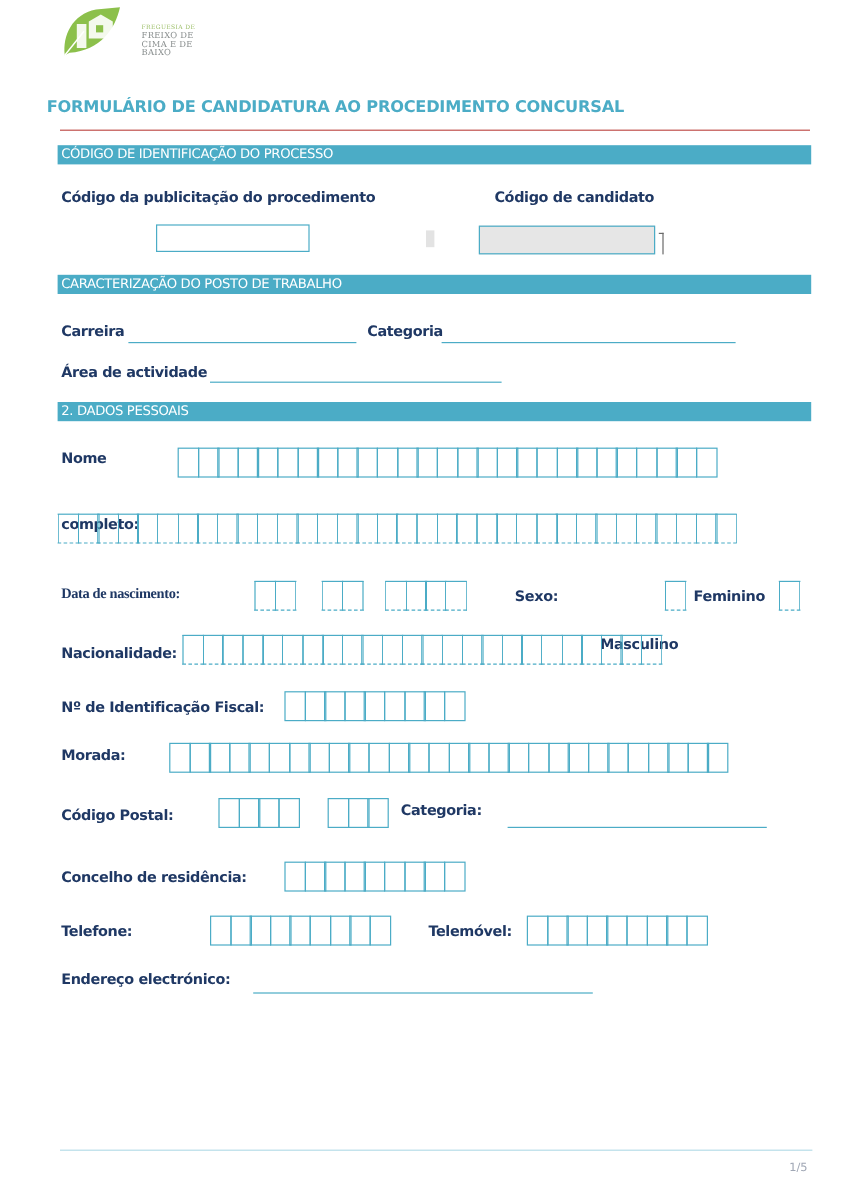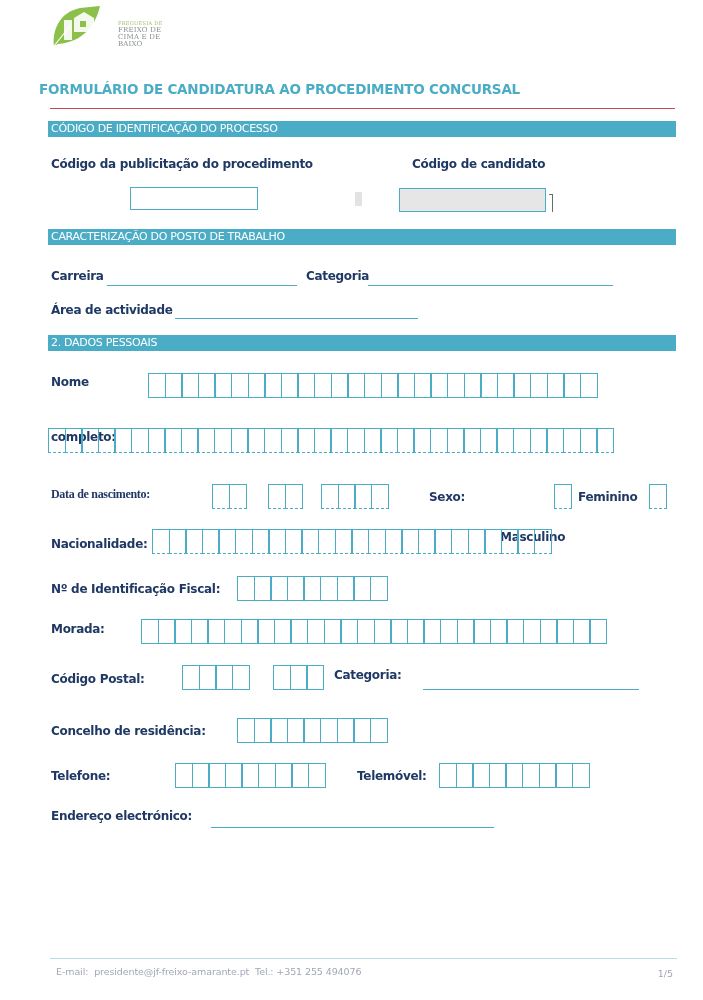--- a/index.html
+++ b/index.html
@@ -298,15 +298,14 @@
     <div class="cell"></div>
     <div class="cell"></div>
     <div class="cell"></div>
   </div>
 
 <div class="abs lbl" style="left:51px; top:809px;">Endereço electrónico:</div>
 <div class="abs line" style="left:211px; top:827px; width:283px;"></div>
 
 <div class="abs footer-rule"></div>
 <div class="abs footer-text">
-  <div style="white-space:pre;">E-mail:  presidente@jf-freixo-amarante.pt  Tel.: +351 255 494076</div>
 </div>
 <div class="abs page-num">1/5</div>
 
 </body></html>

